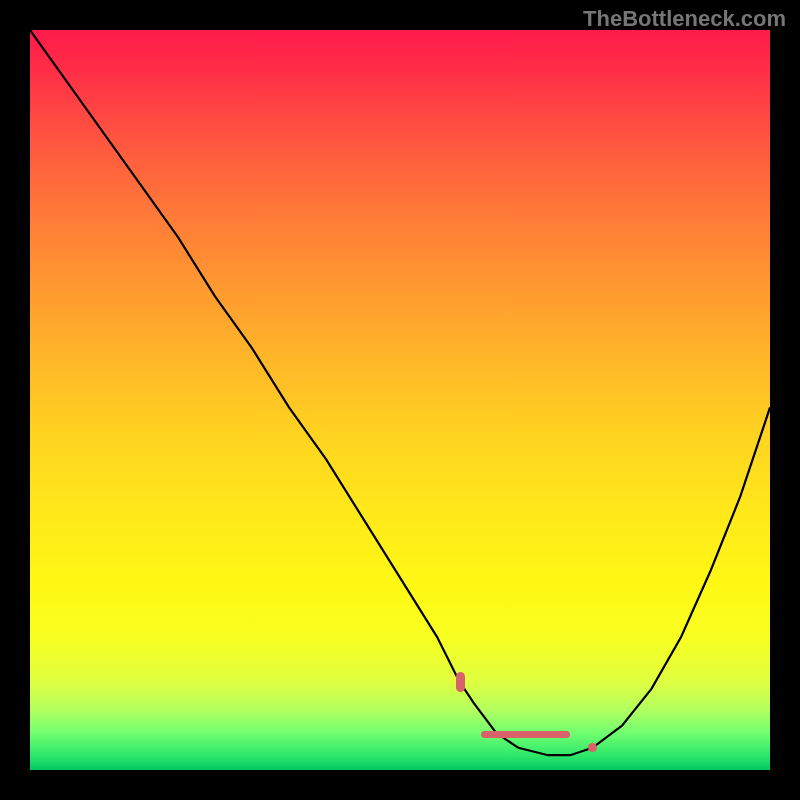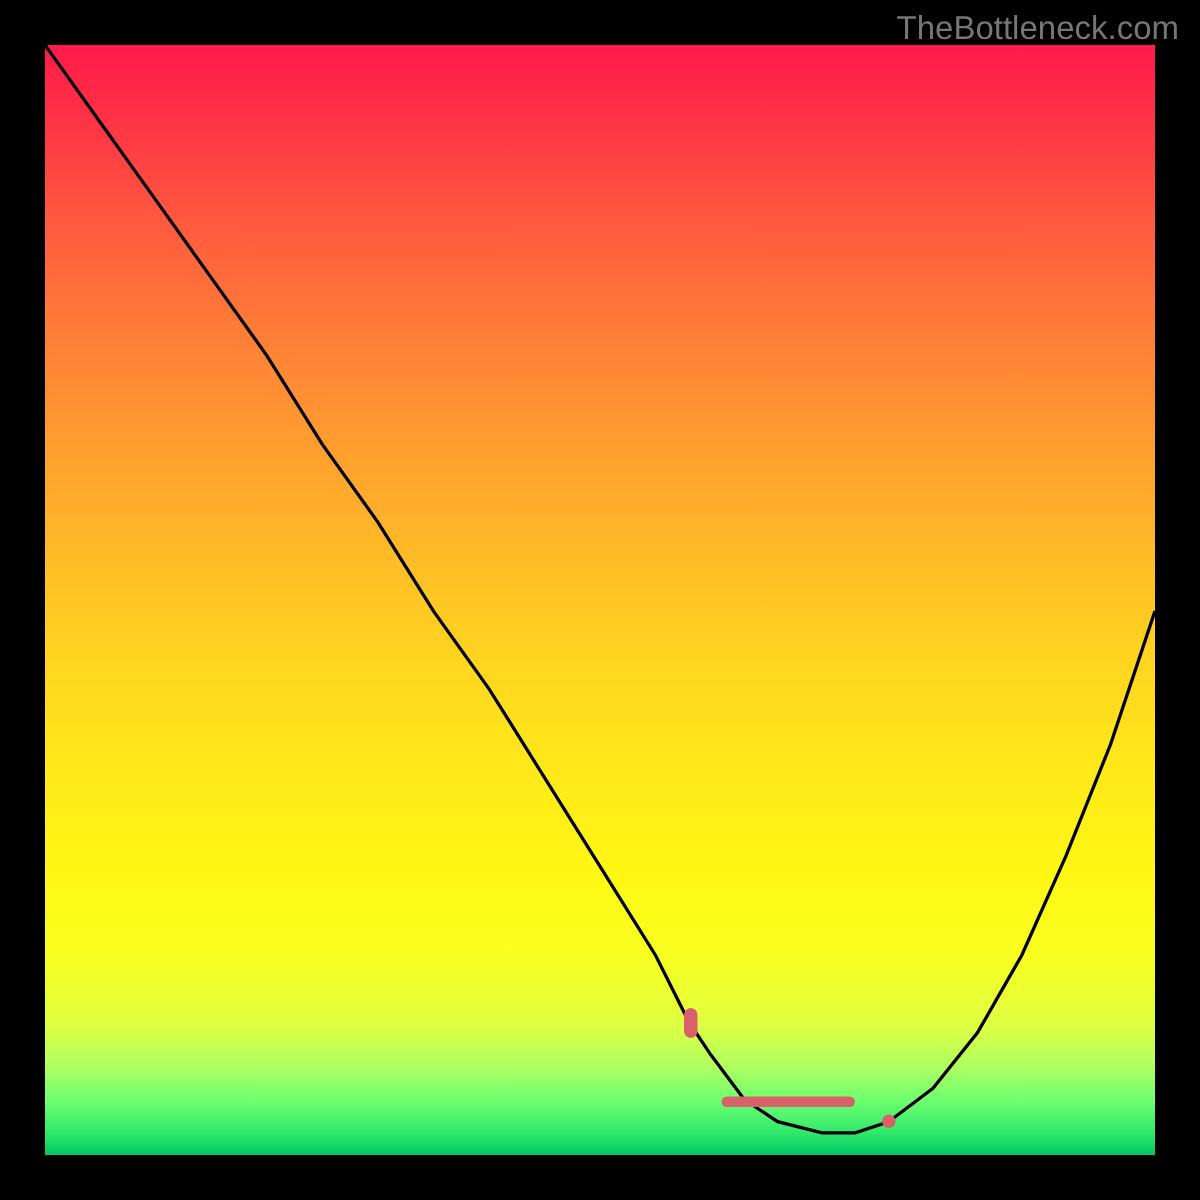--- a/index.html
+++ b/index.html
@@ -10,21 +10,21 @@
     position: relative;
     font-family: Arial, sans-serif;
     overflow: hidden;
   }
   .watermark {
     position: absolute;
     top: 6px;
     right: 14px;
     color: #767676;
     font-size: 22px;
-    font-weight: normal;
+    font-weight: bold;
     z-index: 10;
   }
   .chart-area {
     position: absolute;
     left: 30px;
     top: 30px;
     width: 740px;
     height: 740px;
     overflow: hidden;
   }

